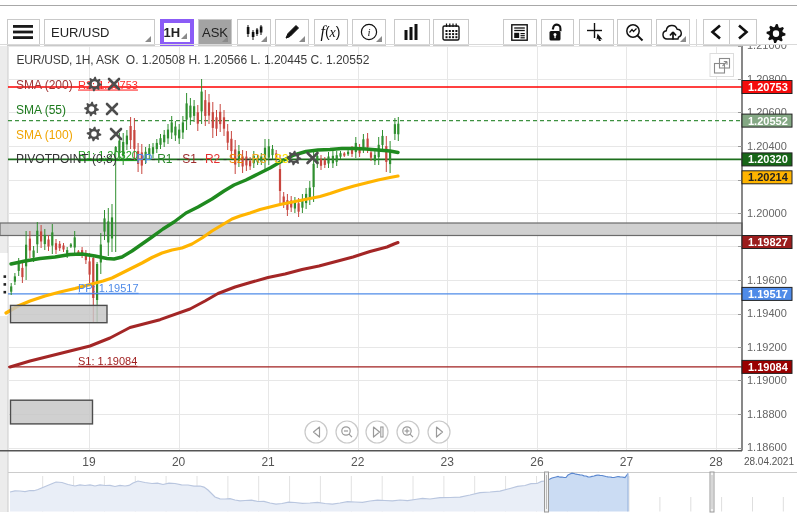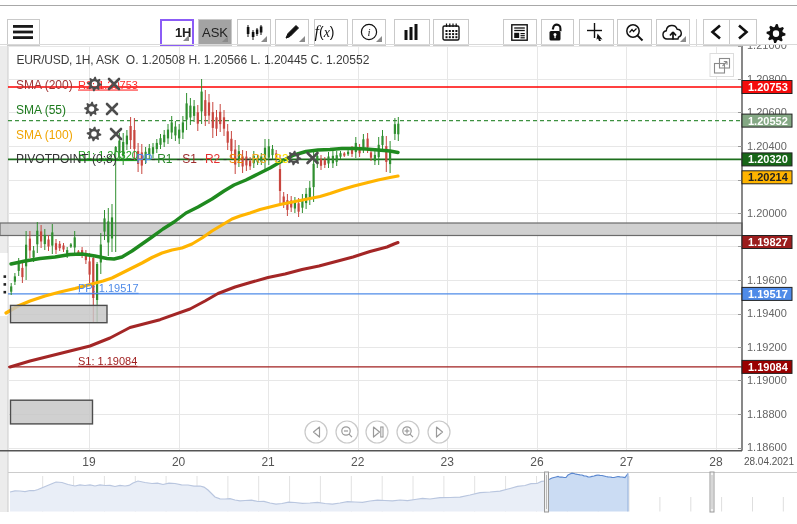--- a/index.html
+++ b/index.html
@@ -380,21 +380,27 @@
       <line x1="712" y1="475" x2="712" y2="509" stroke="#bbb" stroke-width="1"></line>
 </svg>
 <div id="tb">
       <div style="position:absolute;left:6.5px;top:13.5px;width:33px;height:27px;background:#fff;border:1px solid #c9c9c9;box-sizing:border-box;display:flex;align-items:center;justify-content:center">
         <svg width="20" height="14">
           <rect x="0" y="0" width="20" height="2.8" fill="#1a1a1a"></rect>
           <rect x="0" y="5.6" width="20" height="2.8" fill="#1a1a1a"></rect>
           <rect x="0" y="11.2" width="20" height="2.8" fill="#1a1a1a"></rect>
         </svg>
       </div>
-      <div style="position:absolute;left:159.5px;top:13.5px;width:34px;height:27px;background:#fff;border:2px solid #8b5cf6;box-sizing:border-box;display:flex;align-items:center;justify-content:flex-end">
+      <div style="position:absolute;left:44px;top:13.5px;width:111px;height:27px;background:#fff;border:1px solid #c9c9c9;box-sizing:border-box;display:flex;align-items:center">
+        <span style="font-size:13px;color:#222;margin-left:6px">EUR/USD</span>
+        <svg width="8" height="8" style="position:absolute;right:2px;bottom:2px">
+          <path d="M7,1 L7,7 L1,7 Z" fill="#8a8a8a"></path>
+        </svg>
+      </div>
+      <div style="position:absolute;left:159.5px;top:13.5px;width:34px;height:27px;background:#fff;border:4px solid #8b5cf6;box-sizing:border-box;display:flex;align-items:center;justify-content:flex-start">
         <span style="font-size:13px;font-weight:700;color:#222">1H</span>
         <svg width="8" height="8" style="position:absolute;right:2px;bottom:2px">
           <path d="M7,1 L7,7 L1,7 Z" fill="#8a8a8a"></path>
         </svg>
       </div>
       <div style="position:absolute;left:198px;top:13.5px;width:34px;height:27px;background:#a3a3a3;border:1px solid #c9c9c9;box-sizing:border-box;display:flex;align-items:center;justify-content:center">
         <span style="font-size:13px;font-weight:400;color:#222">ASK</span>
         <svg width="8" height="8" style="position:absolute;right:2px;bottom:2px">
           <path d="M7,1 L7,7 L1,7 Z" fill="#8a8a8a"></path>
         </svg>
@@ -415,21 +421,21 @@
         </svg>
       </div>
       <div style="position:absolute;left:275px;top:13.5px;width:34px;height:27px;background:#fff;border:1px solid #c9c9c9;box-sizing:border-box;display:flex;align-items:center;justify-content:center">
         <svg width="18" height="18">
           <path d="M3,15 L5,10.5 L13,2.5 L15.5,5 L7.5,13 Z M3,15 L6.8,13.6" fill="#111" stroke="#111" stroke-width="1" stroke-linejoin="round"></path>
         </svg>
         <svg width="8" height="8" style="position:absolute;right:2px;bottom:2px">
           <path d="M7,1 L7,7 L1,7 Z" fill="#8a8a8a"></path>
         </svg>
       </div>
-      <div style="position:absolute;left:313.5px;top:13.5px;width:34px;height:27px;background:#fff;border:1px solid #c9c9c9;box-sizing:border-box;display:flex;align-items:center;">
+      <div style="position:absolute;left:313.5px;top:13.5px;width:34px;height:27px;background:#fff;border:1px solid #c9c9c9;box-sizing:border-box;display:flex;align-items:center;justify-content:center">
         <span style="font-size:14px;color:#111"><i style="font-family:'Liberation Serif',serif;font-size:16px">f</i>(<i style="font-family:'Liberation Serif',serif">x</i>)</span>
       </div>
       <div style="position:absolute;left:352px;top:13.5px;width:34px;height:27px;background:#fff;border:1px solid #c9c9c9;box-sizing:border-box;display:flex;align-items:center;justify-content:center">
         <svg width="18" height="18">
           <circle cx="9" cy="9" r="7.6" fill="none" stroke="#111" stroke-width="1.2"></circle>
           <text x="9" y="13" font-size="11" font-style="italic" font-family="Liberation Serif,serif" text-anchor="middle" fill="#111">i</text>
         </svg>
         <svg width="8" height="8" style="position:absolute;right:2px;bottom:2px">
           <path d="M7,1 L7,7 L1,7 Z" fill="#8a8a8a"></path>
         </svg>

